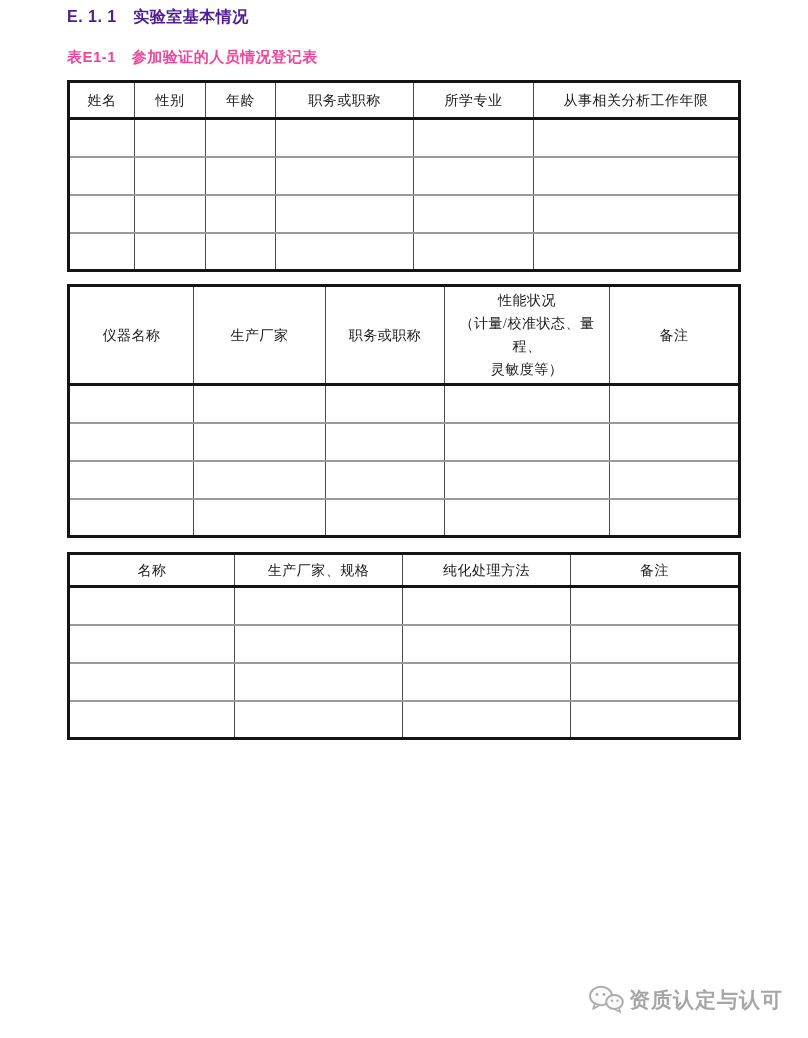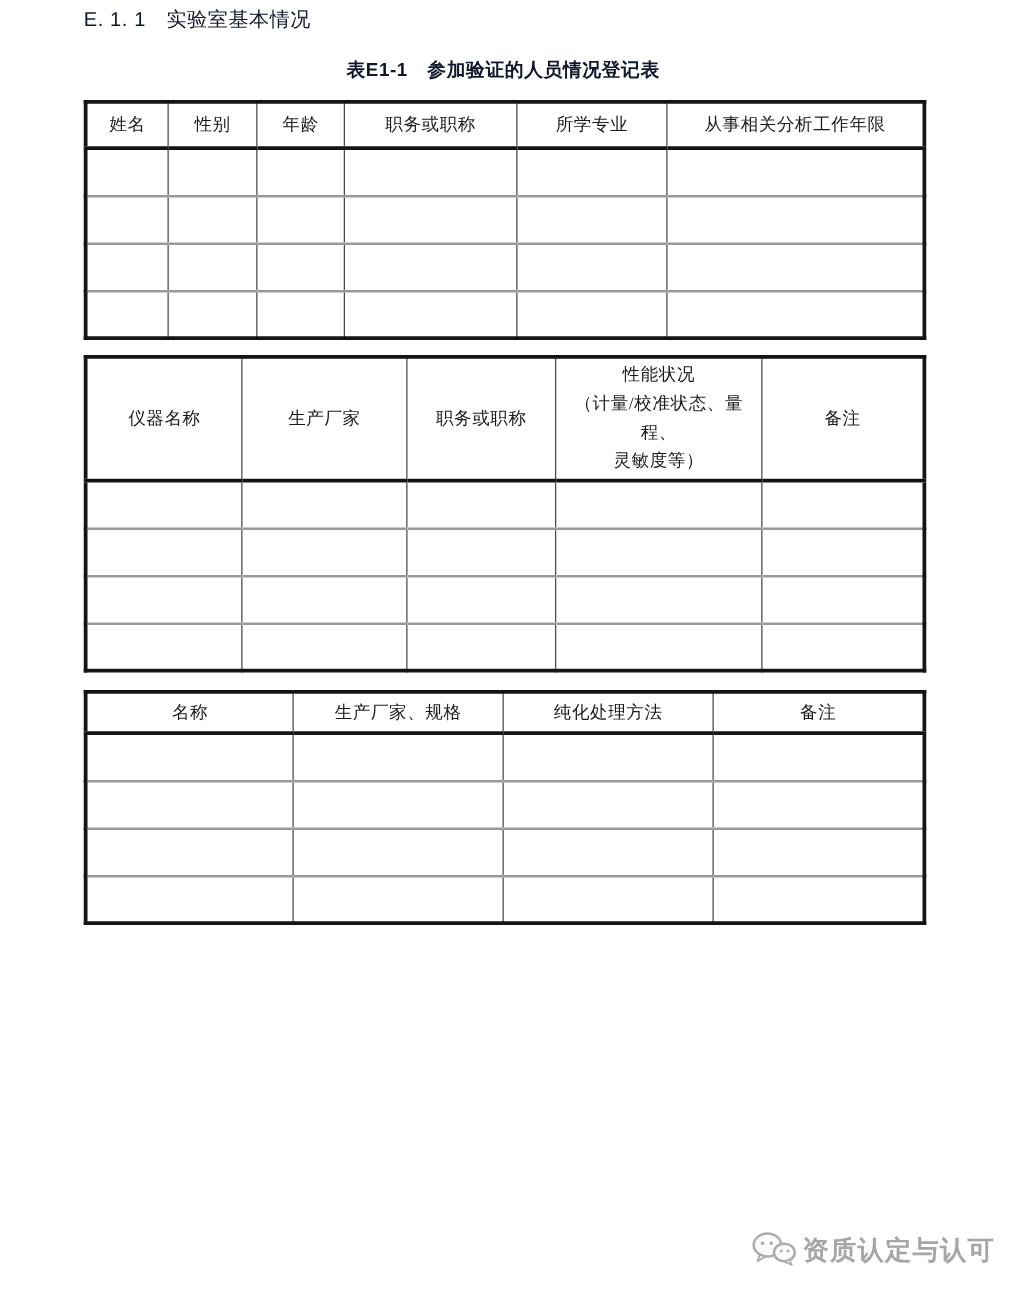--- a/index.html
+++ b/index.html
@@ -24,31 +24,30 @@
   .intro {
     margin-top: 34px;
     font-size: 16.5px; line-height: 31px;
     text-indent: 2em;
     letter-spacing: 0.3px;
     text-align: justify;
   }
   .h-sub {
     margin-top: 7px;
     font-family: "Liberation Sans", sans-serif;
-    font-weight: normal;
+    font-weight: bold;
     font-size: 16px; line-height: 20px;
-    color: #0f172a;
+    color: #4c1d95;
     letter-spacing: 0.5px;
   }
   .tbl-title {
     font-family: "Liberation Sans", sans-serif;
     font-weight: bold;
     font-size: 15px; line-height: 18px;
-    text-align: center;
-    color: #0f172a;
+    color: #ec4899;
     letter-spacing: 0.5px;
   }
   .tt1 { margin-top: 21px; }
   .tt2 { margin-top: 51px; }
   .tt3 { margin-top: 54px; }
 
   table.tbl {
     width: 671px;
     table-layout: fixed;
     border-collapse: collapse;
@@ -79,21 +78,21 @@
   }
   .tbl1 thead tr { height: 37px; }
   .tbl1 tbody tr { height: 38px; }
   .tbl2 thead tr { height: 73px; }
   .tbl2 tbody tr { height: 38px; }
   .tbl3 thead tr { height: 33px; }
   .tbl3 tbody tr { height: 38px; }
 
   .watermark {
     position: absolute;
-    left: 601px; top: 984px;
+    left: 588px; top: 984px;
     display: flex;
     align-items: center;
     gap: 5px;
     z-index: 5;
   }
   .watermark-text {
     font-family: "Liberation Sans", sans-serif;
     font-weight: bold;
     font-size: 21px;
     color: #a6a6a6;

